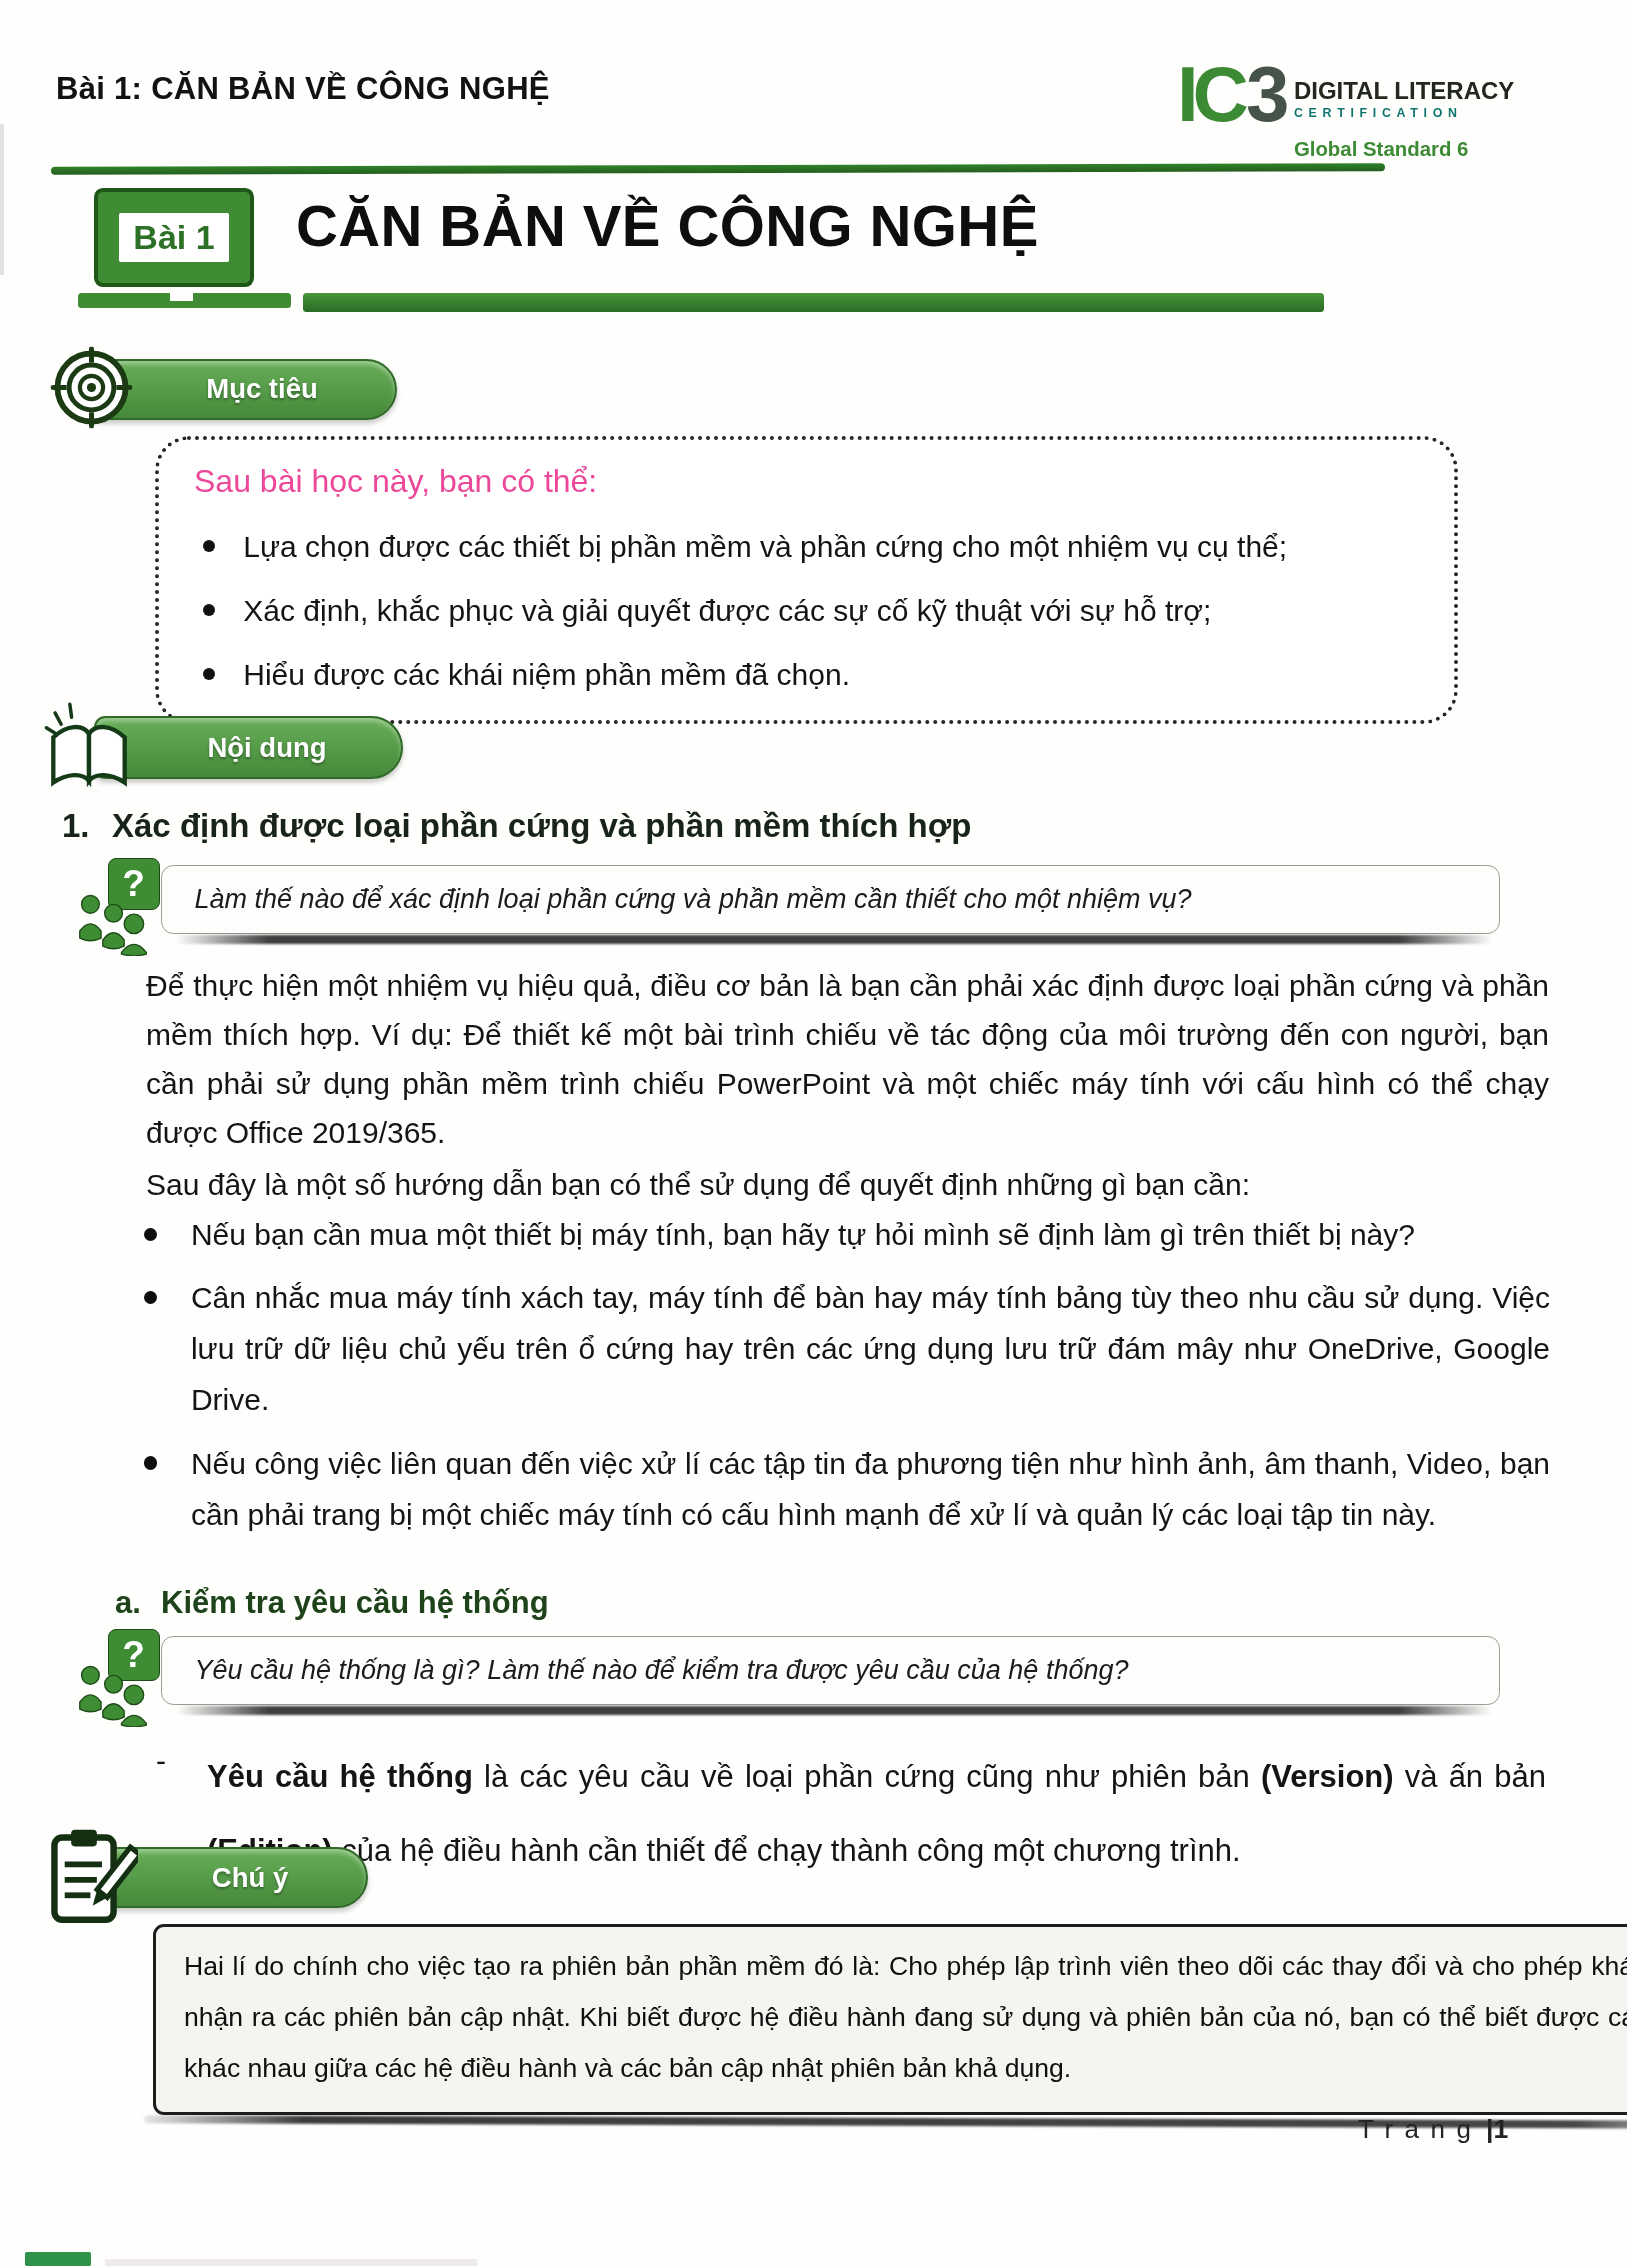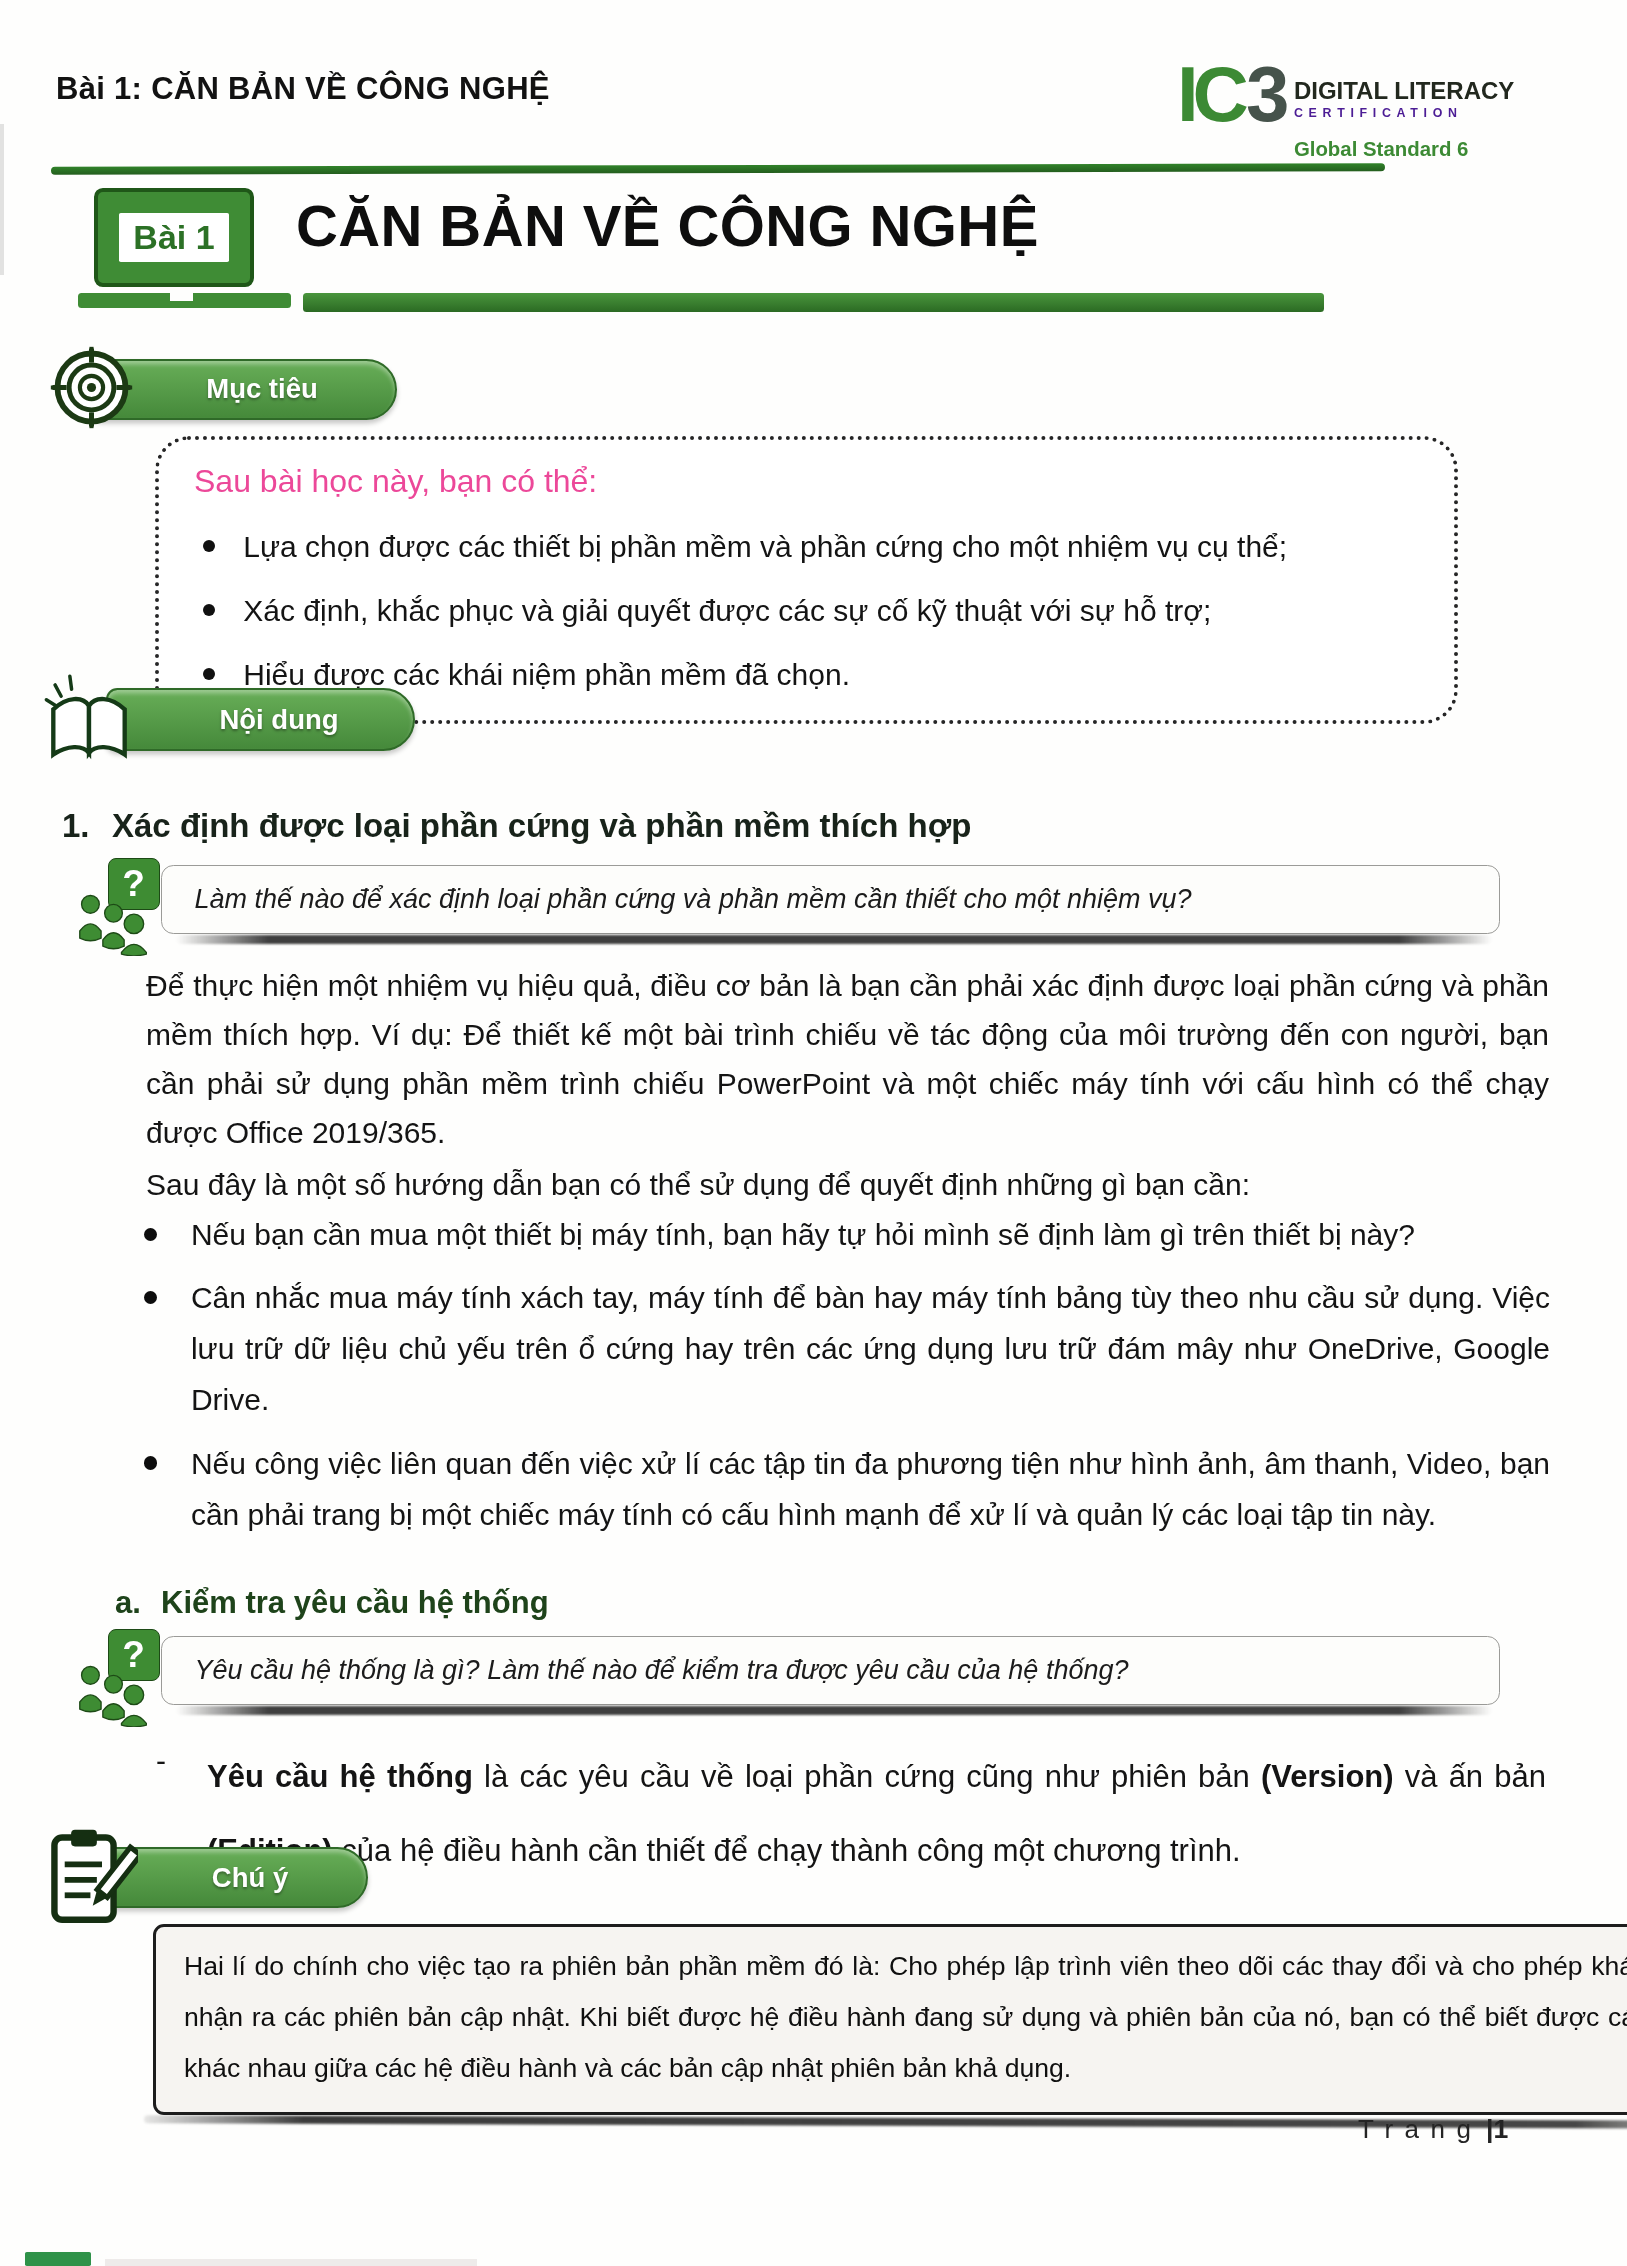--- a/index.html
+++ b/index.html
@@ -8,21 +8,21 @@
 
   
   .breadcrumb{position:absolute;left:56px;top:71px;font-size:31px;font-weight:bold;color:#121212;letter-spacing:0.3px;}
   .header-rule{position:absolute;left:51px;top:165px;width:1334px;height:8px;
                background:linear-gradient(#31832a,#245e1e);border-radius:4.4px;transform:rotate(-.15deg);}
   .logo{position:absolute;left:1177px;top:59px;display:flex;align-items:flex-start;}
   .logo-letters{display:flex;font-weight:900;font-size:78px;line-height:.92;letter-spacing:-6.2px;}
   .logo-ic{color:#3c8a34;} .logo-3{color:#46534b;margin-left:3.5px;}
   .logo-text{margin-left:10.6px;padding-top:19.5px;}
   .lt1{font-size:24px;font-weight:800;color:#22281e;line-height:1;white-space:nowrap;}
-  .lt2{font-size:12.4px;font-weight:700;color:#4c1d95;letter-spacing:5.7px;margin-top:4.4px;line-height:1;white-space:nowrap;}
+  .lt2{font-size:12.4px;font-weight:700;color:#0f766e;letter-spacing:5.7px;margin-top:4.4px;line-height:1;white-space:nowrap;}
   .lt3{font-size:20.4px;font-weight:800;color:#3c8a34;margin-top:20px;line-height:1;white-space:nowrap;}
 
   
   .laptop{position:absolute;left:78px;top:188px;width:213px;}
   .laptop-screen{width:160px;height:99px;margin-left:16px;background:#3f8c35;border:4.4px solid #1f5718;
                  border-radius:8.9px;box-sizing:border-box;display:flex;align-items:center;justify-content:center;}
   .laptop-screen-inner{background:#fff;padding:5.3px 14px;border-radius:1.8px;}
   .laptop-label{font-size:34px;font-weight:800;color:#2c7126;}
   .laptop-base{position:relative;width:213px;height:15px;margin-top:6.2px;background:#3f8c35;border-radius:3.5px;}
   .laptop-base::after{content:'';position:absolute;left:92px;top:0;width:23px;height:8px;background:#fefefd;}
@@ -34,21 +34,21 @@
   
   .badge{position:absolute;display:flex;align-items:center;}
   .badge-icon{position:relative;z-index:2;flex:none;}
   .pill{position:relative;z-index:1;display:flex;align-items:center;justify-content:center;
         background:linear-gradient(180deg,#68ae58,#45893a);border:2.7px solid #2f6a28;
         border-radius:14px 39px 39px 14px;color:#fff;font-weight:700;
         text-shadow:0 1.8px 2.7px rgba(0,0,0,.35);
         box-shadow:inset 0 3.5px 4.4px rgba(255,255,255,.35), 0 3.5px 5.3px rgba(0,0,0,.22);}
   #badge-muctieu{left:50px;top:346px;}
   #badge-muctieu .pill{width:266px;height:57px;margin-left:-41px;padding-left:35px;font-size:27.5px;}
-  #badge-noidung{left:41px;top:671px;gap:12px;}
+  #badge-noidung{left:41px;top:699px;}
   #badge-noidung .pill{width:268px;height:59px;margin-left:-43px;padding-left:37px;font-size:27.5px;}
   #badge-chuy{left:48px;top:1827px;}
   #badge-chuy .pill{width:232px;height:57px;margin-left:-41px;padding-left:35px;font-size:27.5px;}
 
   
   .objbox{position:absolute;left:155px;top:436px;width:1303px;box-sizing:border-box;background:#fff;
           border:4.4px dotted #262626;border-radius:34px;padding:23px 35px 25px;}
   .objbox .intro{margin:0 0 26.6px;font-size:32px;color:#ec4899;}
   .objbox ul{list-style:none;margin:0;padding:0;}
   .objbox li{display:flex;margin-bottom:25px;font-size:30px;line-height:1.3;color:#141414;}

